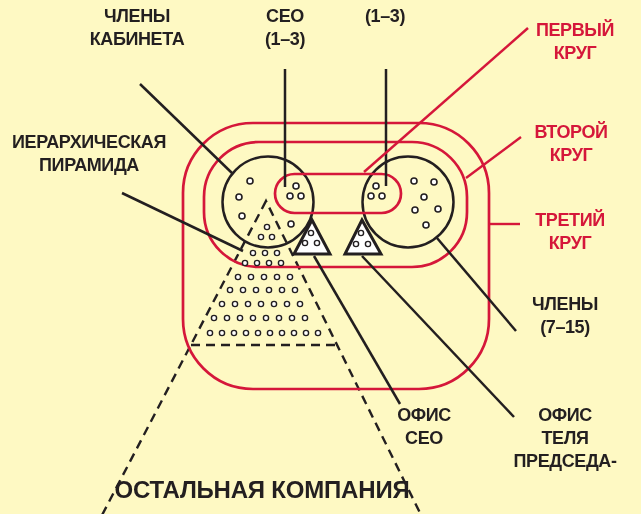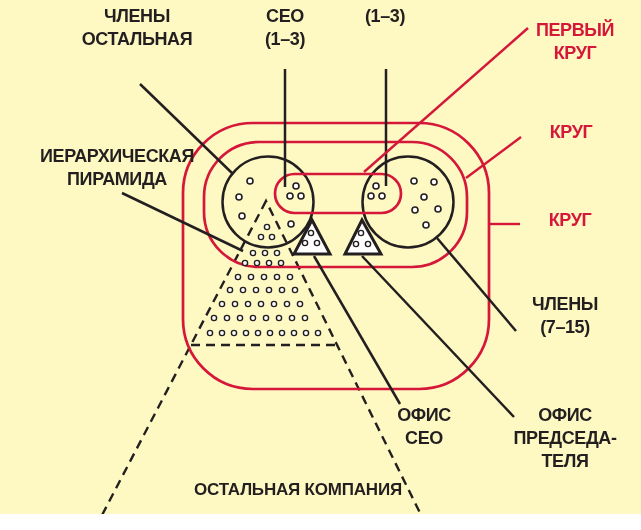--- a/index.html
+++ b/index.html
@@ -10,21 +10,21 @@
   .r{stroke:var(--red);fill:none;stroke-width:2.7px;}
   .thin{stroke-width:2.4px;}
   .tri{stroke:var(--ink);fill:#fff;stroke-width:3px;}
   .dash{stroke-dasharray:9 6;}
   .dot{stroke:var(--ink);fill:#fff;stroke-width:1.6px;}
   .sdot{stroke:var(--ink);fill:#fff;stroke-width:1.4px;}
   .lbl{position:absolute;transform:translateX(-50%);text-align:center;
        font-weight:bold;font-size:18px;line-height:23px;letter-spacing:-0.4px;
        color:var(--ink);white-space:nowrap;}
   .lbl.red{color:var(--red);}
-  .lbl.big{font-size:17px;letter-spacing:-0.2px;margin-left:36px;}
+  .lbl.big{font-size:24px;letter-spacing:-0.2px;}
 </style>
 </head>
 <body>
 
 <div id="stage">
 
   <svg id="diagram" width="641" height="530" viewBox="0 0 641 530">
 
     <path class="k dash thin" d="M266,201 L100,519 L423,519 Z"></path>
     <line class="k dash thin" x1="191" y1="345" x2="338" y2="345"></line>
@@ -136,63 +136,65 @@
         <circle class="sdot" cx="270" cy="333" r="2.6"></circle>
         <circle class="sdot" cx="282" cy="333" r="2.6"></circle>
         <circle class="sdot" cx="294" cy="333" r="2.6"></circle>
         <circle class="sdot" cx="306" cy="333" r="2.6"></circle>
         <circle class="sdot" cx="318" cy="333" r="2.6"></circle>
     </g>
   </svg>
 
   <div class="lbl" style="left:137px;top:5px;">
     <div>ЧЛЕНЫ</div>
-    <div>ОСТАЛЬНАЯ</div>
+    <div>КАБИНЕТА</div>
   </div>
 
   <div class="lbl" style="left:285px;top:5px;">
     <div>CEO</div>
     <div>(1–3)</div>
   </div>
 
   <div class="lbl" style="left:385px;top:5px;">
     <div>(1–3)</div>
   </div>
 
   <div class="lbl red" style="left:575px;top:19px;">
     <div>ПЕРВЫЙ</div>
     <div>КРУГ</div>
   </div>
 
   <div class="lbl red" style="left:571px;top:121px;">
+    <div>ВТОРОЙ</div>
     <div>КРУГ</div>
   </div>
 
   <div class="lbl red" style="left:570px;top:209px;">
+    <div>ТРЕТИЙ</div>
     <div>КРУГ</div>
   </div>
 
-  <div class="lbl" style="left:89px;top:145px;margin-left:28px;">
+  <div class="lbl" style="left:89px;top:131px;">
     <div>ИЕРАРХИЧЕСКАЯ</div>
     <div>ПИРАМИДА</div>
   </div>
 
   <div class="lbl" style="left:565px;top:293px;">
     <div>ЧЛЕНЫ</div>
     <div>(7–15)</div>
   </div>
 
   <div class="lbl" style="left:424px;top:404px;">
     <div>ОФИС</div>
     <div>CEO</div>
   </div>
 
   <div class="lbl" style="left:565px;top:404px;">
     <div>ОФИС</div>
+    <div>ТЕЛЯ</div>
     <div>ПРЕДСЕДА-</div>
-    <div>ТЕЛЯ</div>
   </div>
 
   <div class="lbl big" style="left:262px;top:478px;">
     <div>ОСТАЛЬНАЯ КОМПАНИЯ</div>
   </div>
 
 </div>
 
 </body></html>

